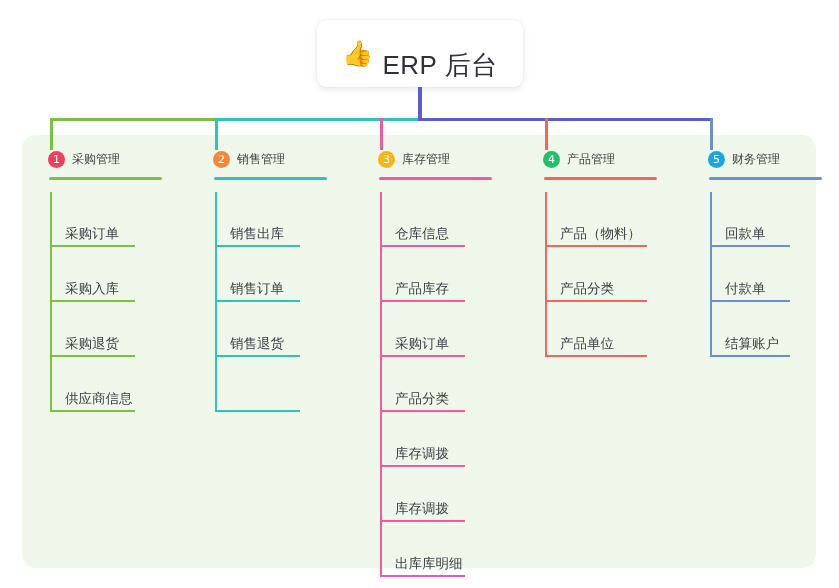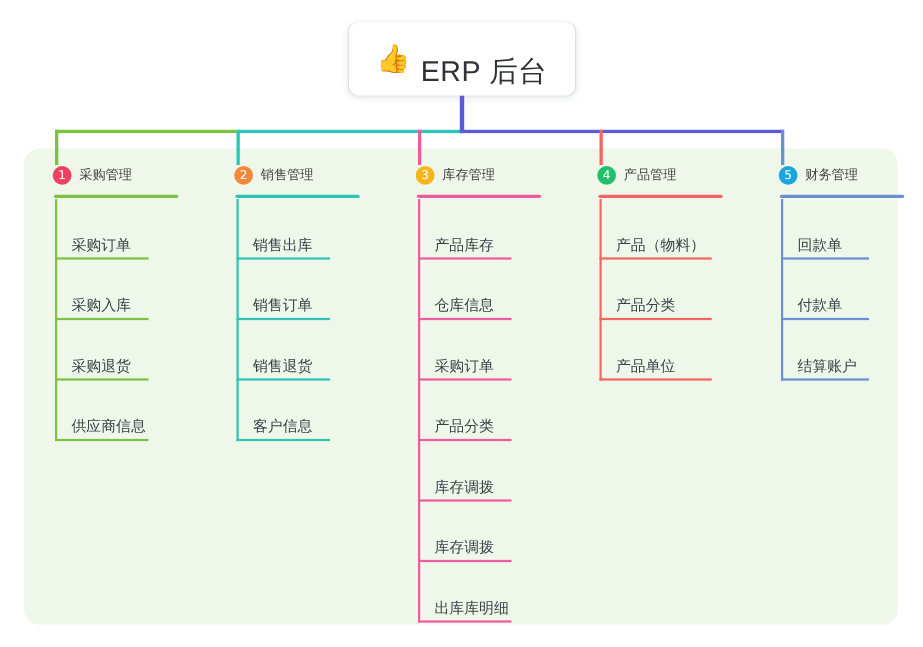--- a/index.html
+++ b/index.html
@@ -97,21 +97,21 @@
     color: #404040;
   }
   .cat-rule {
     height: 3px;
     border-radius: 2px;
     margin-top: 6px;
   }
 
   .items {
     position: relative;
-    margin-top: 1px;
+    margin-top: 12px;
   }
   .spine {
     position: absolute;
     left: 15px;
     top: 0;
     width: 2px;
   }
   .item {
     position: relative;
     height: 55px;
@@ -198,39 +198,38 @@
           </div>
           <div class="item">
             <div class="item-label">销售订单</div>
             <div class="item-rule" style="background: rgb(46, 196, 182); width: 85px;"></div>
           </div>
           <div class="item">
             <div class="item-label">销售退货</div>
             <div class="item-rule" style="background: rgb(46, 196, 182); width: 85px;"></div>
           </div>
           <div class="item">
-            <div class="item-label">客户信息</div>
             <div class="item-rule" style="background: rgb(46, 196, 182); width: 85px;"></div>
           </div>
         </div>
       </div>
       <div class="column" style="left: 365px; width: 150px;">
         <div class="cat-head">
           <span class="badge" style="background: rgb(246, 181, 25);">3</span>
           <span class="cat-label">库存管理</span>
         </div>
         <div class="cat-rule" style="background: rgb(239, 90, 160); width: 113px; margin-left: 14px;"></div>
         <div class="items">
           <div class="spine" style="background: rgb(239, 90, 160); height: 385px;"></div>
           <div class="item">
+            <div class="item-label">仓库信息</div>
+            <div class="item-rule" style="background: rgb(239, 90, 160); width: 85px;"></div>
+          </div>
+          <div class="item">
             <div class="item-label">产品库存</div>
-            <div class="item-rule" style="background: rgb(239, 90, 160); width: 85px;"></div>
-          </div>
-          <div class="item">
-            <div class="item-label">仓库信息</div>
             <div class="item-rule" style="background: rgb(239, 90, 160); width: 85px;"></div>
           </div>
           <div class="item">
             <div class="item-label">采购订单</div>
             <div class="item-rule" style="background: rgb(239, 90, 160); width: 85px;"></div>
           </div>
           <div class="item">
             <div class="item-label">产品分类</div>
             <div class="item-rule" style="background: rgb(239, 90, 160); width: 85px;"></div>
           </div>

